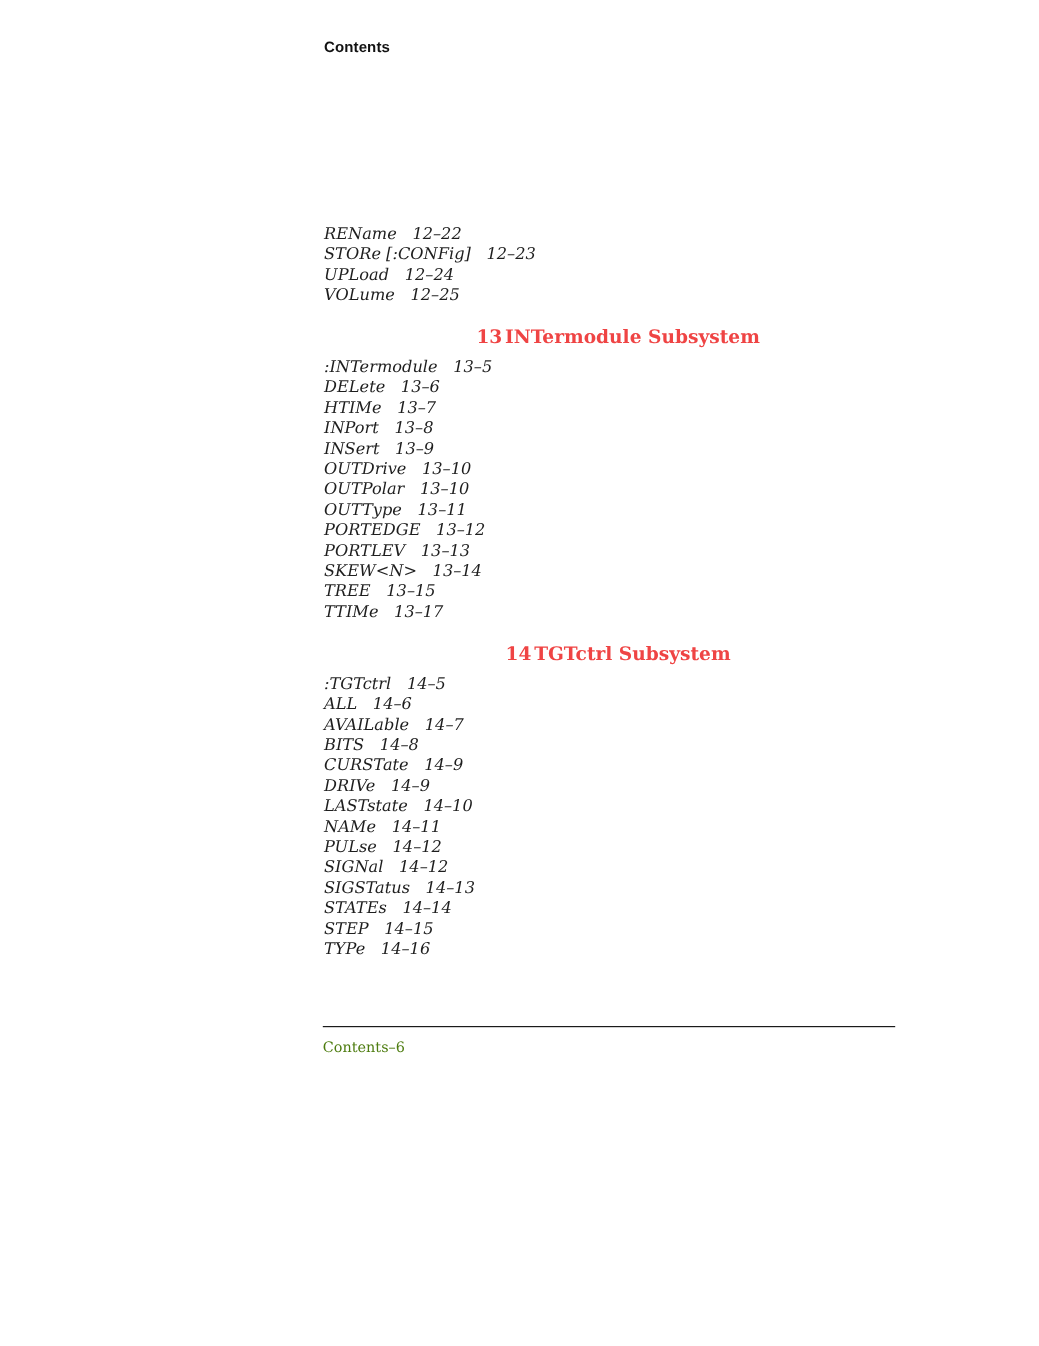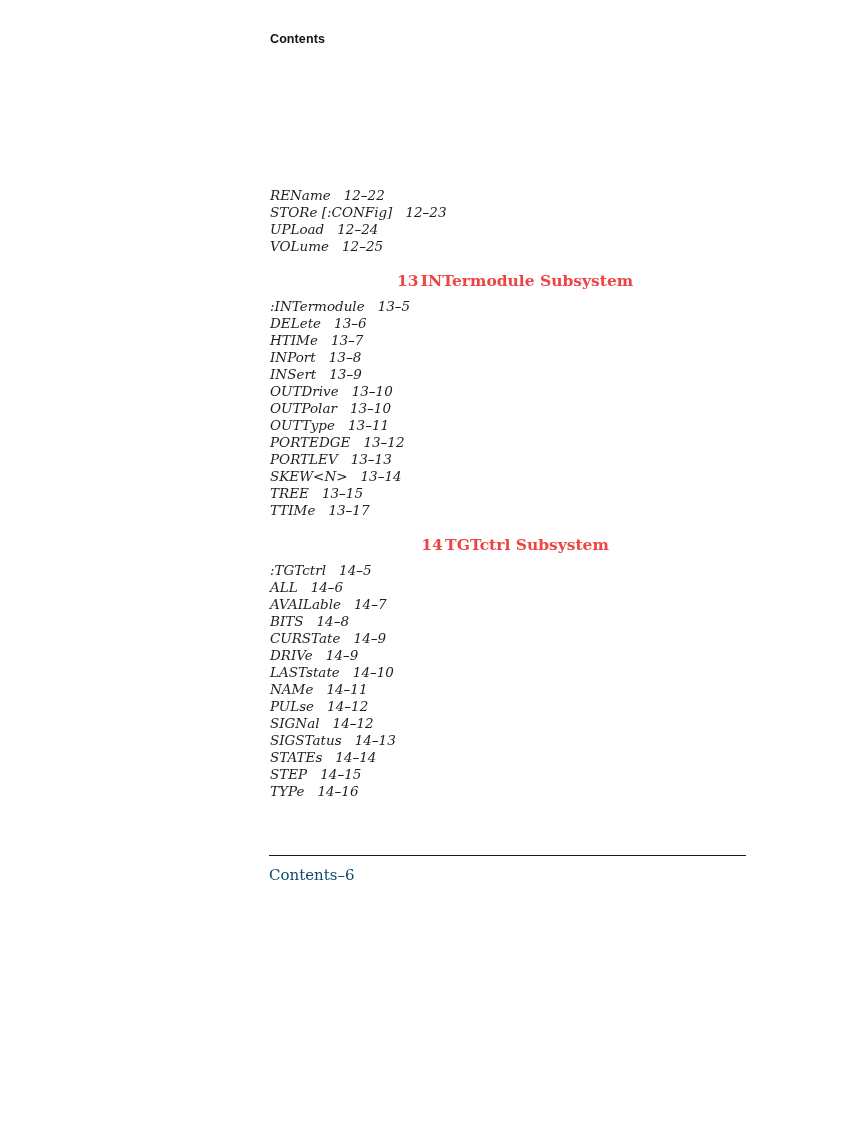--- a/index.html
+++ b/index.html
@@ -54,22 +54,22 @@
     position: absolute;
     left: 269px;
     top: 855px;
     width: 477px;
     border-top: 1.6px solid #1a1a1a;
   }
   .footer-text {
     position: absolute;
     left: 269px;
     top: 866px;
-    font-size: 15px;
-    color: #0c4a6e;
+    font-size: 12px;
+    color: #4d7c0f;
   }
 </style>
 </head>
 <body>
 
 <div class="running-header">Contents</div>
 
 <main class="toc" id="toc">
     <section>
       <div class="entries">

